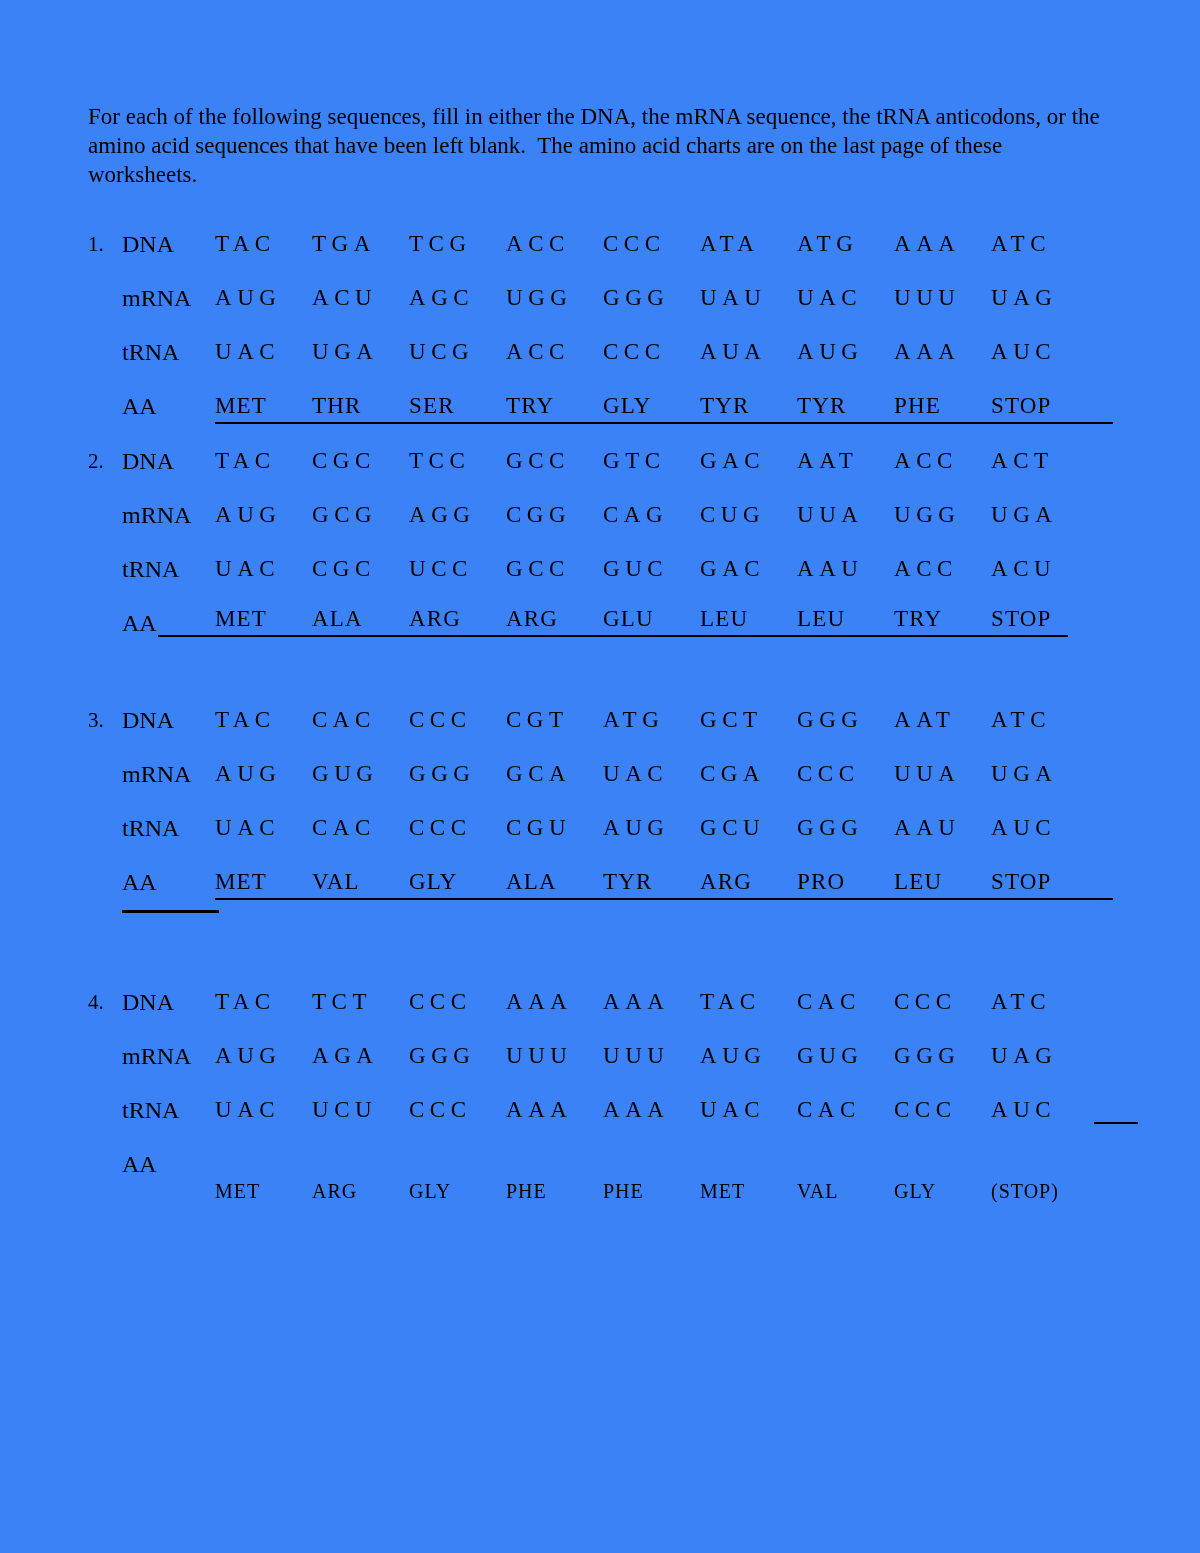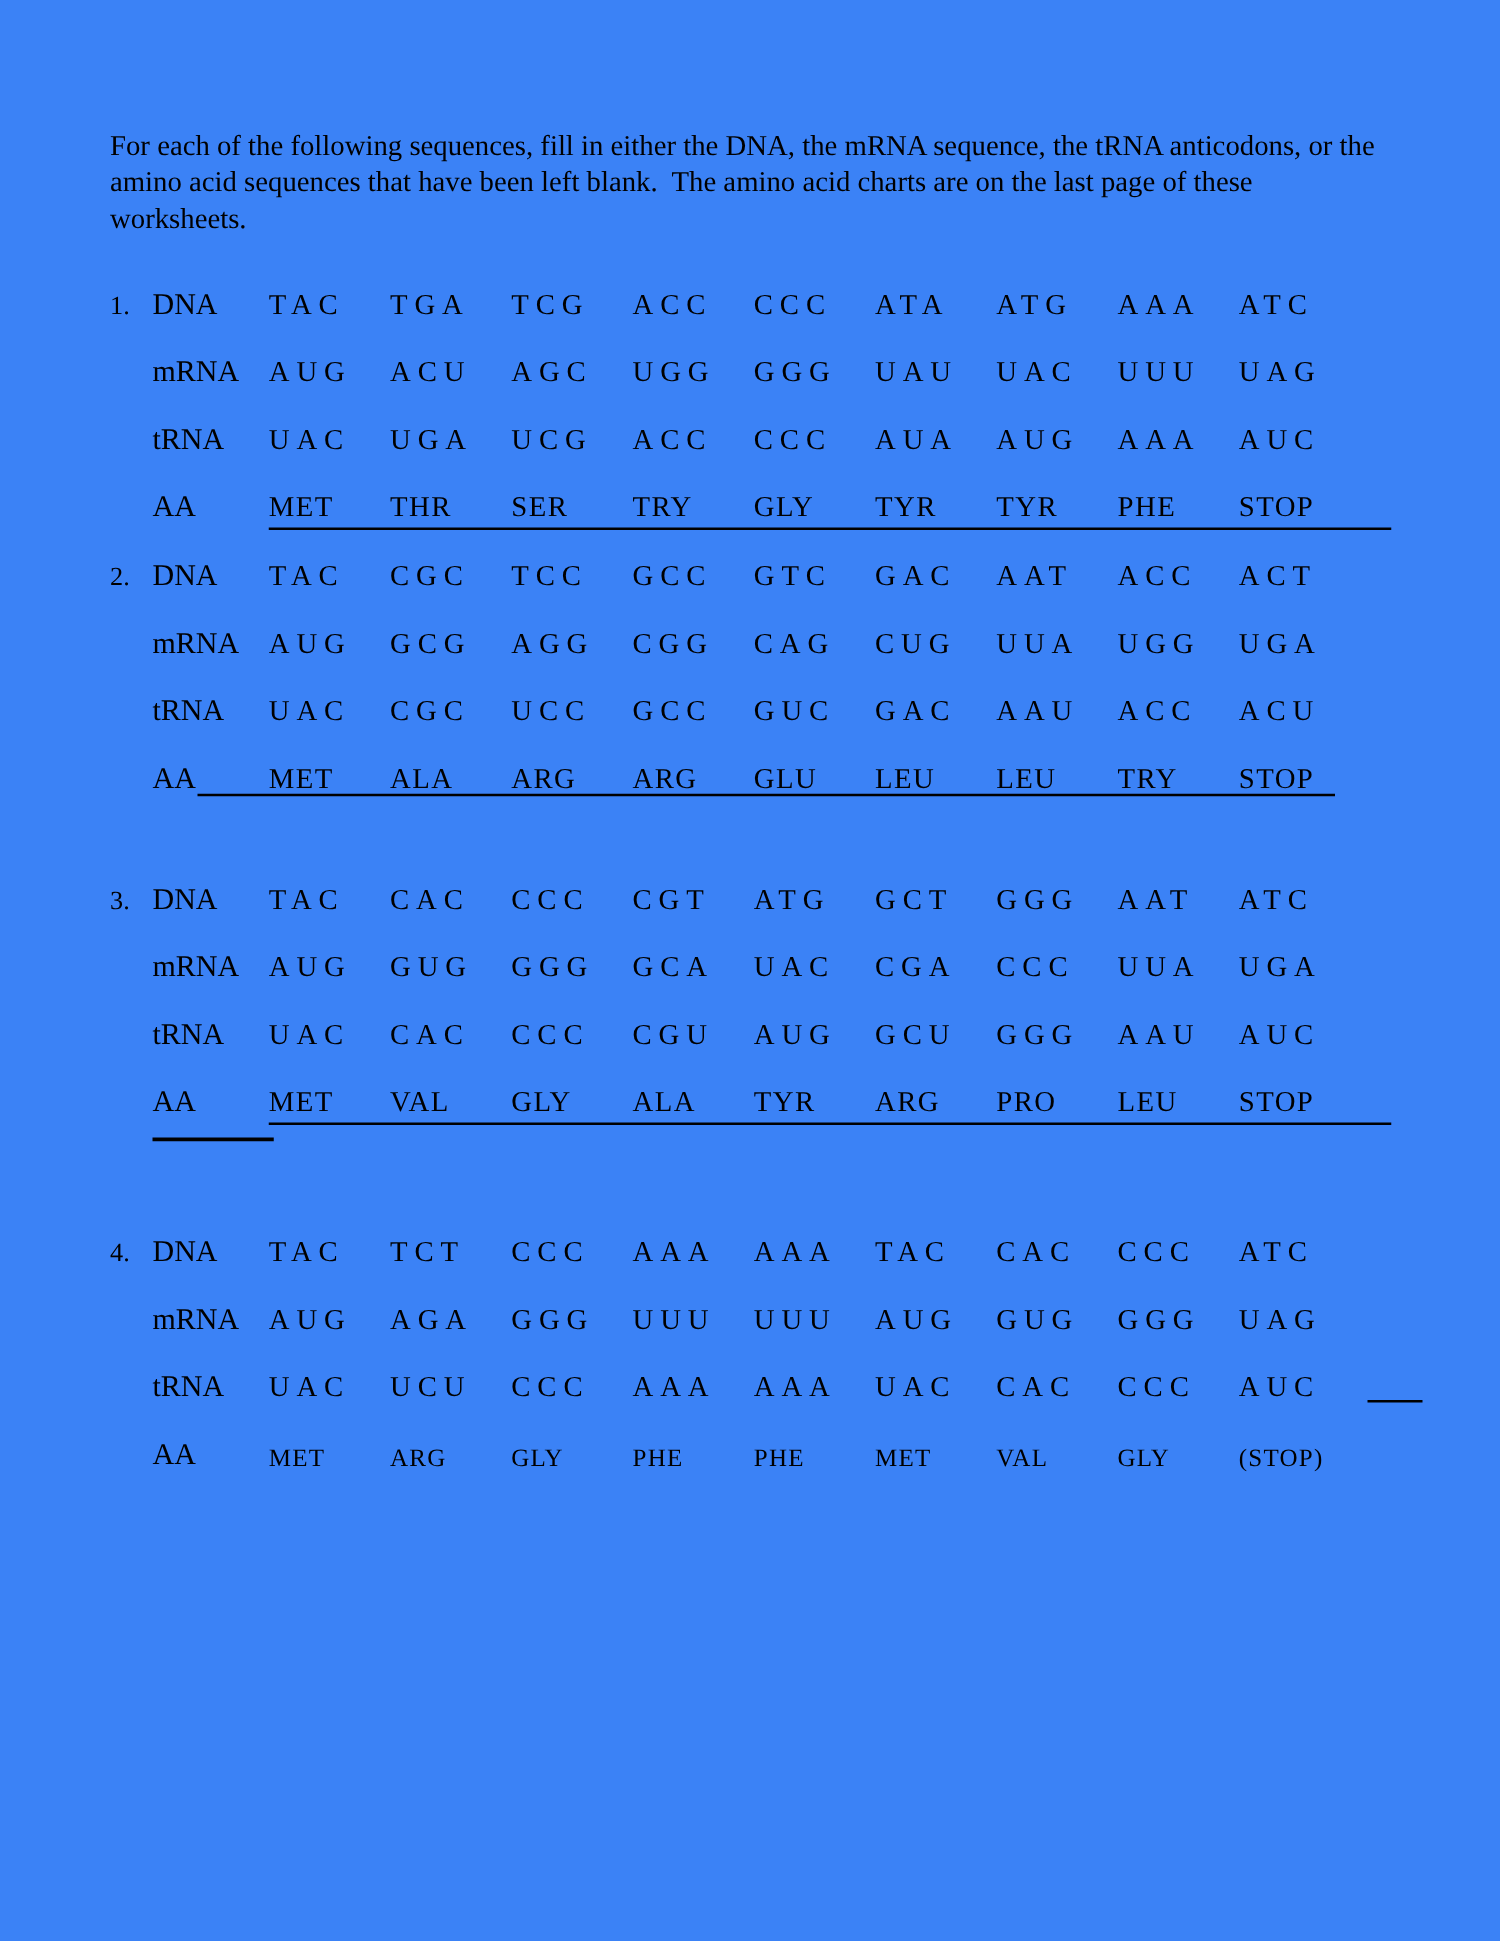--- a/index.html
+++ b/index.html
@@ -52,29 +52,30 @@
     flex: none;
     width: 93px;
     font-size: 24px;
     line-height: 28px;
     font-family: Liberation Serif, serif;
   }
   .label-tight { width: auto; min-width: 36px; }
   .codons {
     flex: none;
     display: flex;
+    align-items: flex-end;
   }
   .codon {
     flex: none;
     width: 97px;
     font-size: 23px;
     line-height: 28px;
     letter-spacing: 0.24em;
   }
-  .row-aa .codon { letter-spacing: 0.05em; }
+  .row-aa .codon { letter-spacing: 0.05em; margin-top: 24px; }
   .aa-small .codon { font-size: 20px; padding-top: 3px; }
 
   .uline {
     border-bottom: 2px solid #000000;
     padding-bottom: 2px;
     height: 28px;
   }
   .uline-full { width: 898px; }
   .uline-from-label {
     width: 910px;

